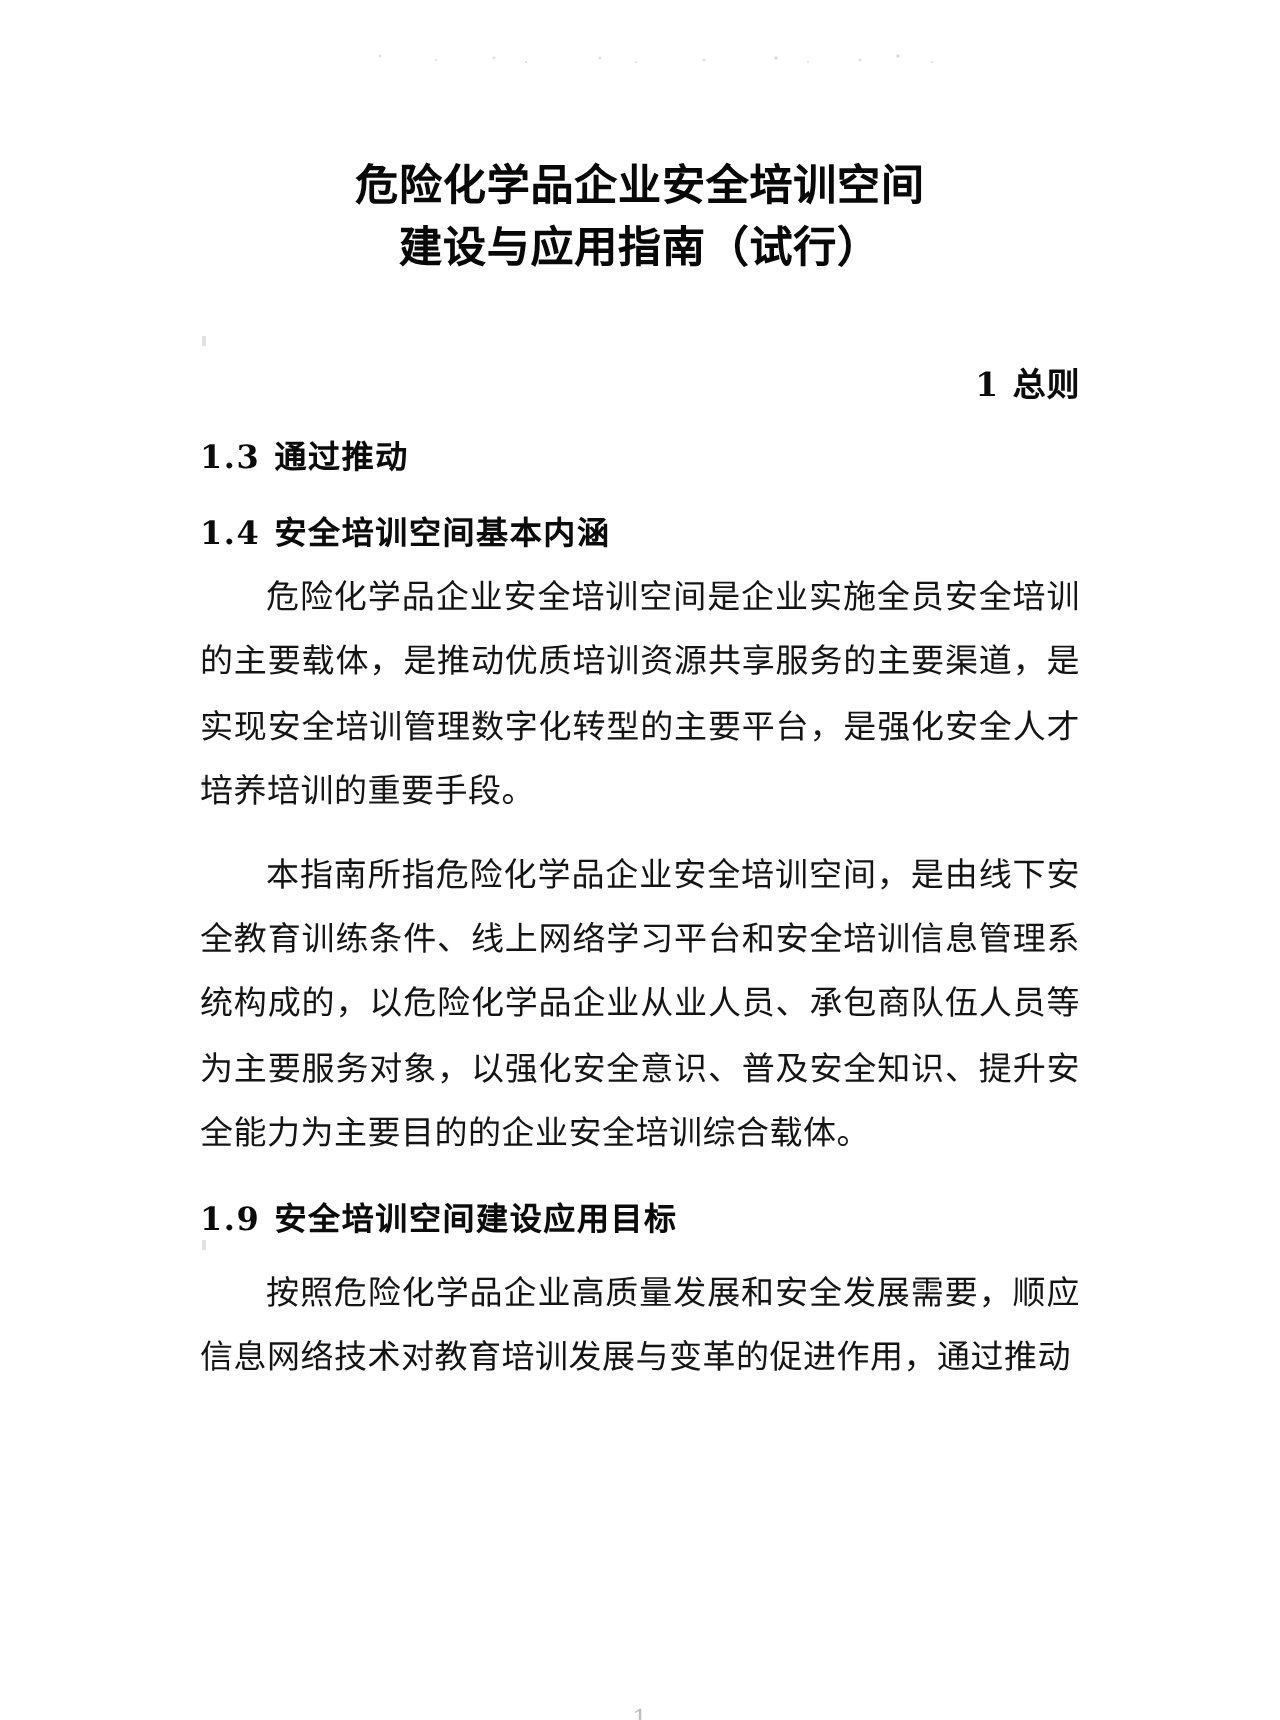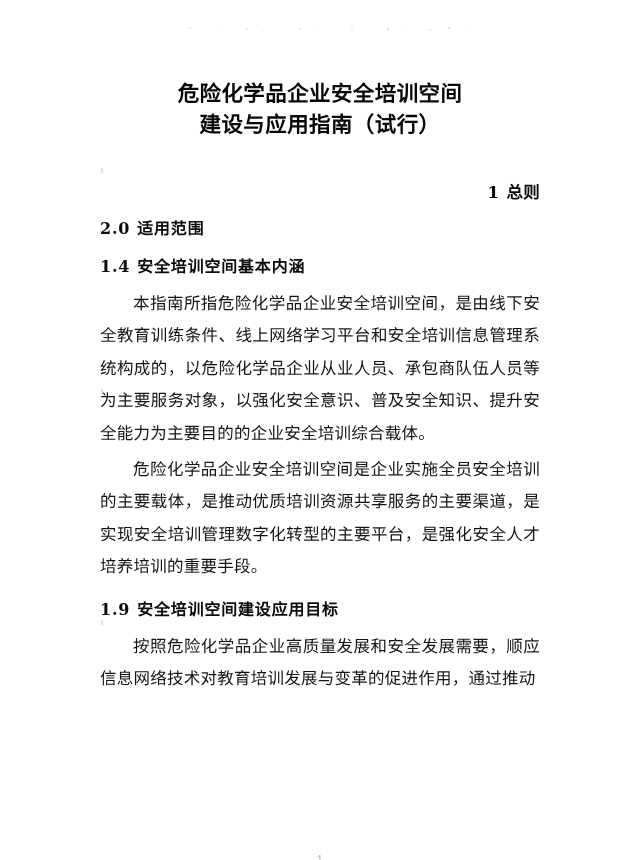--- a/index.html
+++ b/index.html
@@ -151,28 +151,28 @@
     <h1 class="doc-title">
       <span class="title-line">危险化学品企业安全培训空间</span>
       <span class="title-line">建设与应用指南（试行）</span>
     </h1>
 
     <h2 class="h1">
       <span class="num">1</span><span>总则</span>
     </h2>
 
     <h3 class="h2">
-      <span class="num">2.0</span><span>适用范围</span>
+      <span class="num">1.3</span><span>通过推动</span>
     </h3>
 
     <h3 class="h2 after-para">
       <span class="num">1.4</span><span>安全培训空间基本内涵</span>
     </h3>
+    <p class="para tight">危险化学品企业安全培训空间是企业实施全员安全培训的主要载体，是推动优质培训资源共享服务的主要渠道，是实现安全培训管理数字化转型的主要平台，是强化安全人才培养培训的重要手段。</p>
     <p class="para">本指南所指危险化学品企业安全培训空间，是由线下安全教育训练条件、线上网络学习平台和安全培训信息管理系统构成的，以危险化学品企业从业人员、承包商队伍人员等为主要服务对象，以强化安全意识、普及安全知识、提升安全能力为主要目的的企业安全培训综合载体。</p>
-    <p class="para tight">危险化学品企业安全培训空间是企业实施全员安全培训的主要载体，是推动优质培训资源共享服务的主要渠道，是实现安全培训管理数字化转型的主要平台，是强化安全人才培养培训的重要手段。</p>
 
     <h3 class="h2 after-para">
       <span class="num">1.9</span><span>安全培训空间建设应用目标</span>
     </h3>
     <p class="para">按照危险化学品企业高质量发展和安全发展需要，顺应信息网络技术对教育培训发展与变革的促进作用，通过推动</p>
 
   </div>
 
   <div class="page-number">1</div>
 

